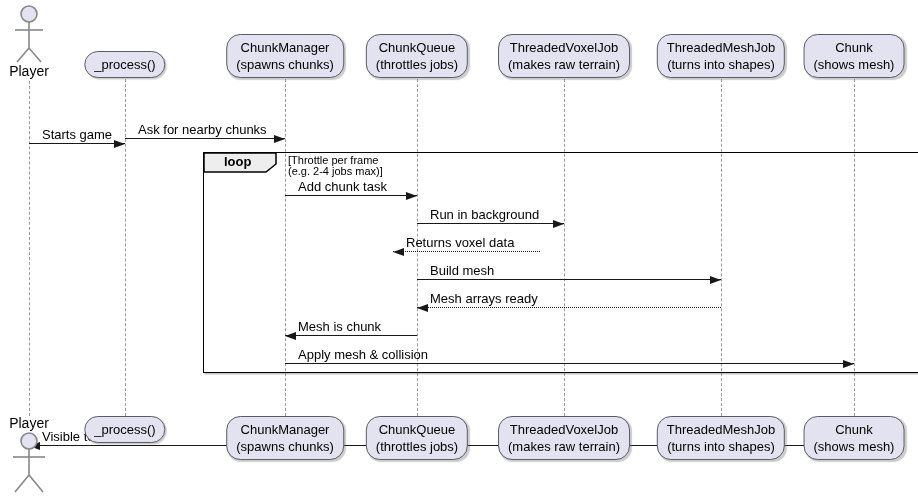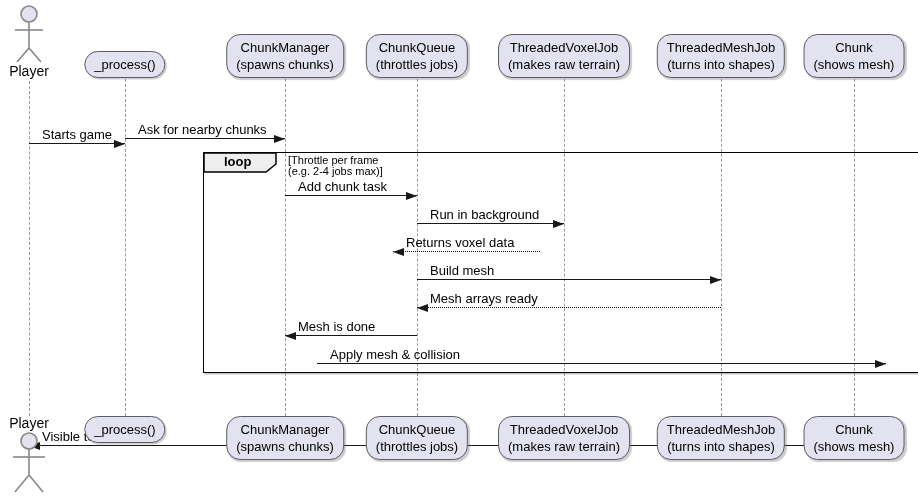--- a/index.html
+++ b/index.html
@@ -145,25 +145,25 @@
     <span class="lbl">Build mesh</span>
     <div class="line"></div>
       <div class="head-r"></div>
   </div>
   <div class="msg dotted" style="left:417px; top:288px; width:304px;">
     <span class="lbl">Mesh arrays ready</span>
     <div class="line"></div>
       <div class="head-l"></div>
   </div>
   <div class="msg" style="left:285px; top:316px; width:132px;">
-    <span class="lbl">Mesh is done</span>
-    <div class="line"></div>
-      <div class="head-l"></div>
-  </div>
-  <div class="msg" style="left:285px; top:344px; width:569px;margin-left:32px;">
+    <span class="lbl">Mesh is chunk</span>
+    <div class="line"></div>
+      <div class="head-l"></div>
+  </div>
+  <div class="msg" style="left:285px; top:344px; width:569px;">
     <span class="lbl">Apply mesh &amp; collision</span>
     <div class="line"></div>
       <div class="head-r"></div>
   </div>
   <div class="msg" style="left:29px; top:380px; width:825px;margin-top:46px;">
     <span class="lbl">Visible terrain</span>
     <div class="line"></div>
       <div class="head-l"></div>
   </div>
 

